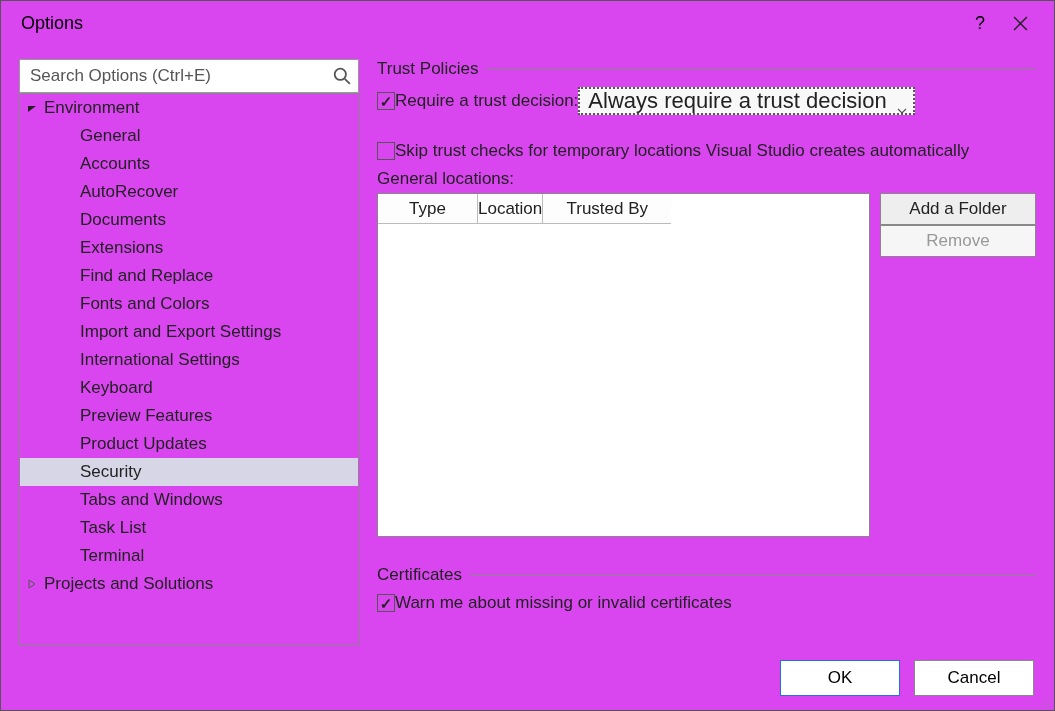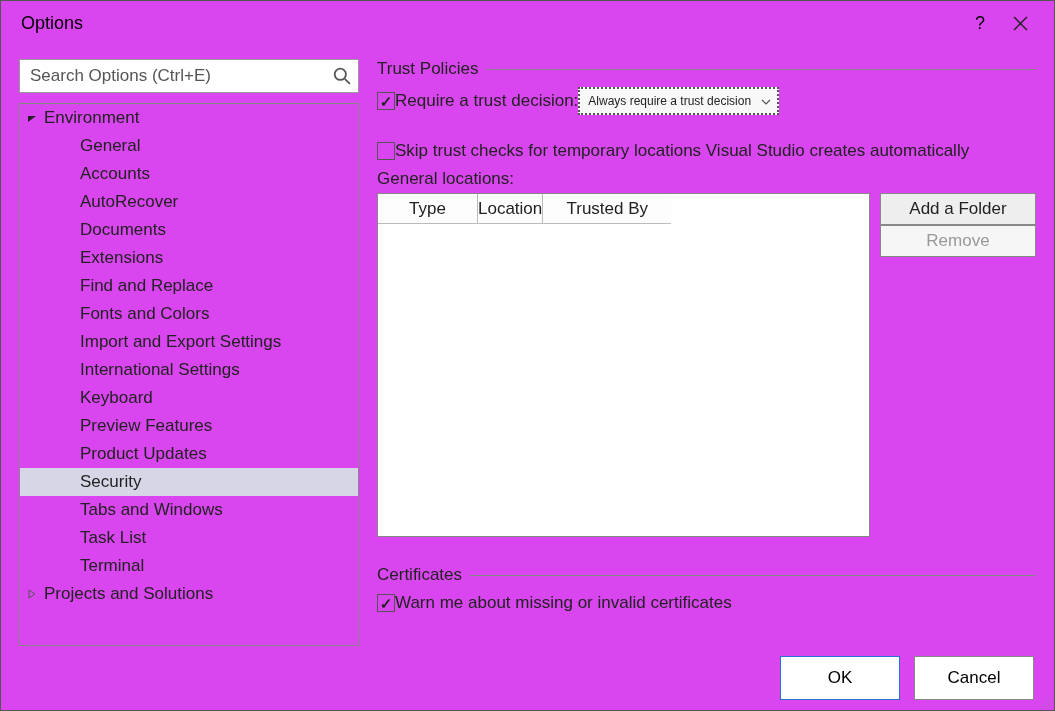--- a/index.html
+++ b/index.html
@@ -27,21 +27,20 @@
   .body {
     display: flex; flex: 1; min-height: 0;
     padding: 14px 18px 0 18px;
     gap: 18px;
   }
 
   
   .sidebar { width: 340px; display: flex; flex-direction: column; }
   .search-wrap {
     position: relative;
-    margin-bottom: 10px;
   }
   .search-input {
     width: 100%; height: 34px;
     border: 1px solid #999;
     padding: 0 34px 0 10px;
     font-size: 17px;
     color: #333;
   }
   .search-input::placeholder { color: #555; }
   .search-icon {
@@ -89,21 +88,21 @@
   }
   .checkbox.checked::after {
     content: "✓"; font-size: 15px; line-height: 1; color: #222; font-weight: bold;
   }
 
   .select {
     height: 28px; border: 2px dotted #555;
     padding: 0 26px 0 8px;
     display: inline-flex; align-items: center;
     position: relative; cursor: pointer;
-    font-size: 12px;
+    font-size: 22px;
     background: #f8f8f8;
   }
   .select .chev {
     position: absolute; right: 6px; top: 50%; transform: translateY(-50%);
     width: 10px; height: 10px;
   }
 
   .trusted-section { display: flex; gap: 10px; margin-bottom: 22px; }
   .table {
     flex: 1; border: 1px solid #888;
@@ -131,21 +130,21 @@
   }
   .btn.disabled { color: #999; background: #f6f6f6; cursor: default; }
 
   .cert-section { margin-top: 6px; }
 
   
   .footer {
     height: 64px; display: flex; align-items: center; justify-content: flex-end;
     padding: 0 20px; gap: 14px;
   }
-  .footer .btn { width: 120px; height: 44px; background: #fff; }
+  .footer .btn { width: 120px; height: 36px; background: #fff; }
   .footer .btn.primary { border: 1px solid #2a6fd6; }
 
   .grip {
     position: absolute; right: 2px; bottom: 2px;
     width: 14px; height: 14px; opacity: .4;
   }
 </style>
 </head>
 <body>
 

